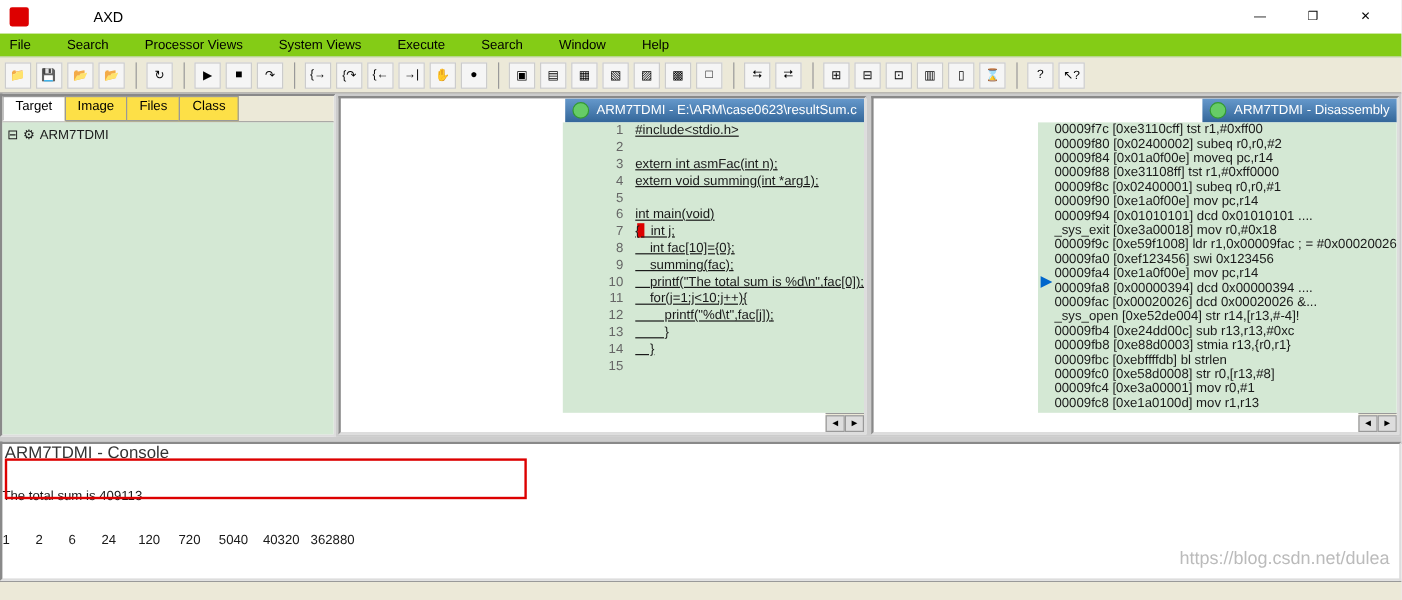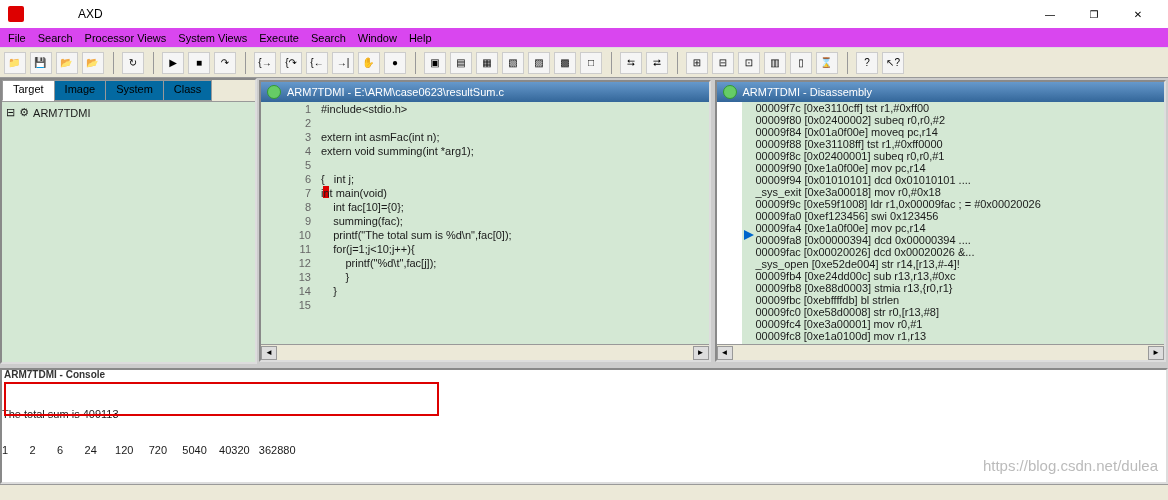--- a/index.html
+++ b/index.html
@@ -1,49 +1,49 @@
 <!DOCTYPE html>
 <html><head>
 <meta charset="utf-8">
 <style>
 * { margin: 0; padding: 0; box-sizing: border-box; font-family: "Segoe UI", Tahoma, sans-serif; font-size: 11px; }
 html, body { width: 1168px; height: 500px; overflow: hidden; background: #f0f0f0; }
 .titlebar { height: 28px; background: #fff; display: flex; align-items: center; padding: 0 8px; }
 .titlebar .icon { width: 16px; height: 16px; background: #d00; margin-right: 6px; border-radius: 2px; }
 .titlebar .title { flex: 1; font-size: 12px; margin-left: 48px; }
 .titlebar .wbtn { width: 44px; height: 100%; display: flex; align-items: center; justify-content: center; font-family: "Segoe MDL2 Assets", sans-serif; font-size: 10px; }
-.menubar { height: 20px; background: #d946ef; display: flex; align-items: center; padding: 0 8px; gap: 12px; border-bottom: 1px solid #ddd; }
+.menubar { height: 20px; background: #84cc16; display: flex; align-items: center; padding: 0 8px; gap: 30px; border-bottom: 1px solid #ddd; }
 .menubar span { font-size: 11px; }
 .toolbar { height: 30px; background: #ece9d8; border-bottom: 1px solid #999; display: flex; align-items: center; padding: 0 4px; gap: 4px; }
 .tbtn { width: 22px; height: 22px; border: 1px solid #ccc; background: #f5f5f5; display: flex; align-items: center; justify-content: center; font-size: 10px; }
 .tsep { width: 6px; height: 22px; border-right: 1px solid #999; margin-right: 4px; }
 .main { height: 286px; display: flex; background: #ccc; }
-.sidebar { width: 257px; background: #fff; border: 2px inset #ddd; display: flex; flex-direction: column; }
+.sidebar { width: 280px; background: #fff; border: 2px inset #ddd; display: flex; flex-direction: column; }
 .tabs { height: 22px; display: flex; border-bottom: 1px solid #999; background: #ece9d8; }
-.tab { padding: 2px 10px; border: 1px solid #999; background: #0369a1; margin-right: -1px; }
+.tab { padding: 2px 10px; border: 1px solid #999; background: #fde047; margin-right: -1px; }
 .tab.active { background: #fff; border-bottom: 1px solid #fff; }
 .tree { flex: 1; background: #d4e8d4; padding: 4px; }
 .tree-row { display: flex; align-items: center; gap: 4px; color: #1a1a1a; }
 .code-wrap { flex: 1; display: flex; gap: 4px; padding: 2px; }
-.codewin { flex: 1; border: 2px inset #ddd; background: #fff; display: flex; flex-direction: column; overflow: hidden; }
+.codewin { flex: 1; border: 2px inset #ddd; background: #fff; display: flex; flex-direction: column; overflow: hidden; align-items: flex-end; }
 .codewin .wtitle { height: 20px; background: linear-gradient(#6699cc,#336699); color: #fff; display: flex; align-items: center; padding: 0 6px; gap: 6px; font-size: 11px; }
 .codewin .wtitle .cicon { width: 14px; height: 14px; background: #6c6; border: 1px solid #393; border-radius: 50%; }
 .codebody { flex: 1; background: #d4e8d4; display: flex; font-family: "Courier New", monospace; font-size: 11px; color: #1a1a1a; overflow: hidden; position: relative; }
 .gutter { width: 60px; text-align: right; padding-right: 10px; color: #666; }
 .gutter div { height: 14px; line-height: 14px; }
 .codelines { flex: 1; position: relative; }
-.codelines div { height: 14px; line-height: 14px; white-space: pre; }
+.codelines div { height: 14px; line-height: 14px; white-space: pre; text-decoration: underline; }
 .marker-red { position: absolute; left: 62px; top: 84px; width: 6px; height: 12px; background: #d00; }
 .marker-blue { position: absolute; left: 2px; width: 10px; height: 10px; }
 .marker-blue svg { width: 10px; height: 10px; }
 .hscroll { height: 16px; background: #ece9d8; border-top: 1px solid #999; display: flex; align-items: center; }
 .hscroll .arrowbtn { width: 16px; height: 14px; border: 1px solid #999; background: #ddd; display: flex; align-items: center; justify-content: center; font-size: 8px; }
 .sizer { height: 4px; background: #ccc; cursor: row-resize; }
 .console { height: 116px; background: #fff; border: 2px inset #ddd; position: relative; }
-.console .ctitle { position: absolute; top: -1px; left: 2px; font-size: 10px; color: #333; font-weight: bold; }
+.console .ctitle { position: absolute; top: -1px; left: 2px; font-size: 14px; color: #333; }
 .console-body { padding-top: 14px; font-family: "Courier New", monospace; font-size: 11px; white-space: pre; color: #1a1a1a; }
 .redbox { position: absolute; border: 2px solid #d00; left: 2px; top: 12px; width: 435px; height: 34px; pointer-events:none; }
 .watermark { position: absolute; right: 8px; bottom: 8px; color: #bbb; font-size: 15px; }
 .bottomscroll { height: 16px; background: #ece9d8; border-top: 1px solid #999; }
 </style>
 </head>
 <body>
 
 <div class="titlebar">
   <span class="icon"></span>
@@ -103,21 +103,21 @@
   <div class="tsep"></div>
   <div class="tbtn">?</div>
   <div class="tbtn">↖?</div>
 </div>
 
 <div class="main">
   <div class="sidebar">
     <div class="tabs">
       <div class="tab active">Target</div>
       <div class="tab">Image</div>
-      <div class="tab">System</div>
+      <div class="tab">Files</div>
       <div class="tab">Class</div>
     </div>
     <div class="tree">
       <div class="tree-row">
         <span>⊟</span>
         <span>⚙</span>
         <span>ARM7TDMI</span>
       </div>
     </div>
   </div>
@@ -146,22 +146,22 @@
             <div>14</div>
             <div>15</div>
           </div>
         <div class="marker-red"></div>
         <div class="codelines" id="src-lines">
             <div>#include&lt;stdio.h&gt;</div>
             <div></div>
             <div>extern int asmFac(int n);</div>
             <div>extern void summing(int *arg1);</div>
             <div></div>
+            <div>int main(void)</div>
             <div>{   int j;</div>
-            <div>int main(void)</div>
             <div>    int fac[10]={0};</div>
             <div>    summing(fac);</div>
             <div>    printf("The total sum is %d\n",fac[0]);</div>
             <div>    for(j=1;j&lt;10;j++){</div>
             <div>        printf("%d\t",fac[j]);</div>
             <div>        }</div>
             <div>    }</div>
             <div></div>
           </div>
       </div>

